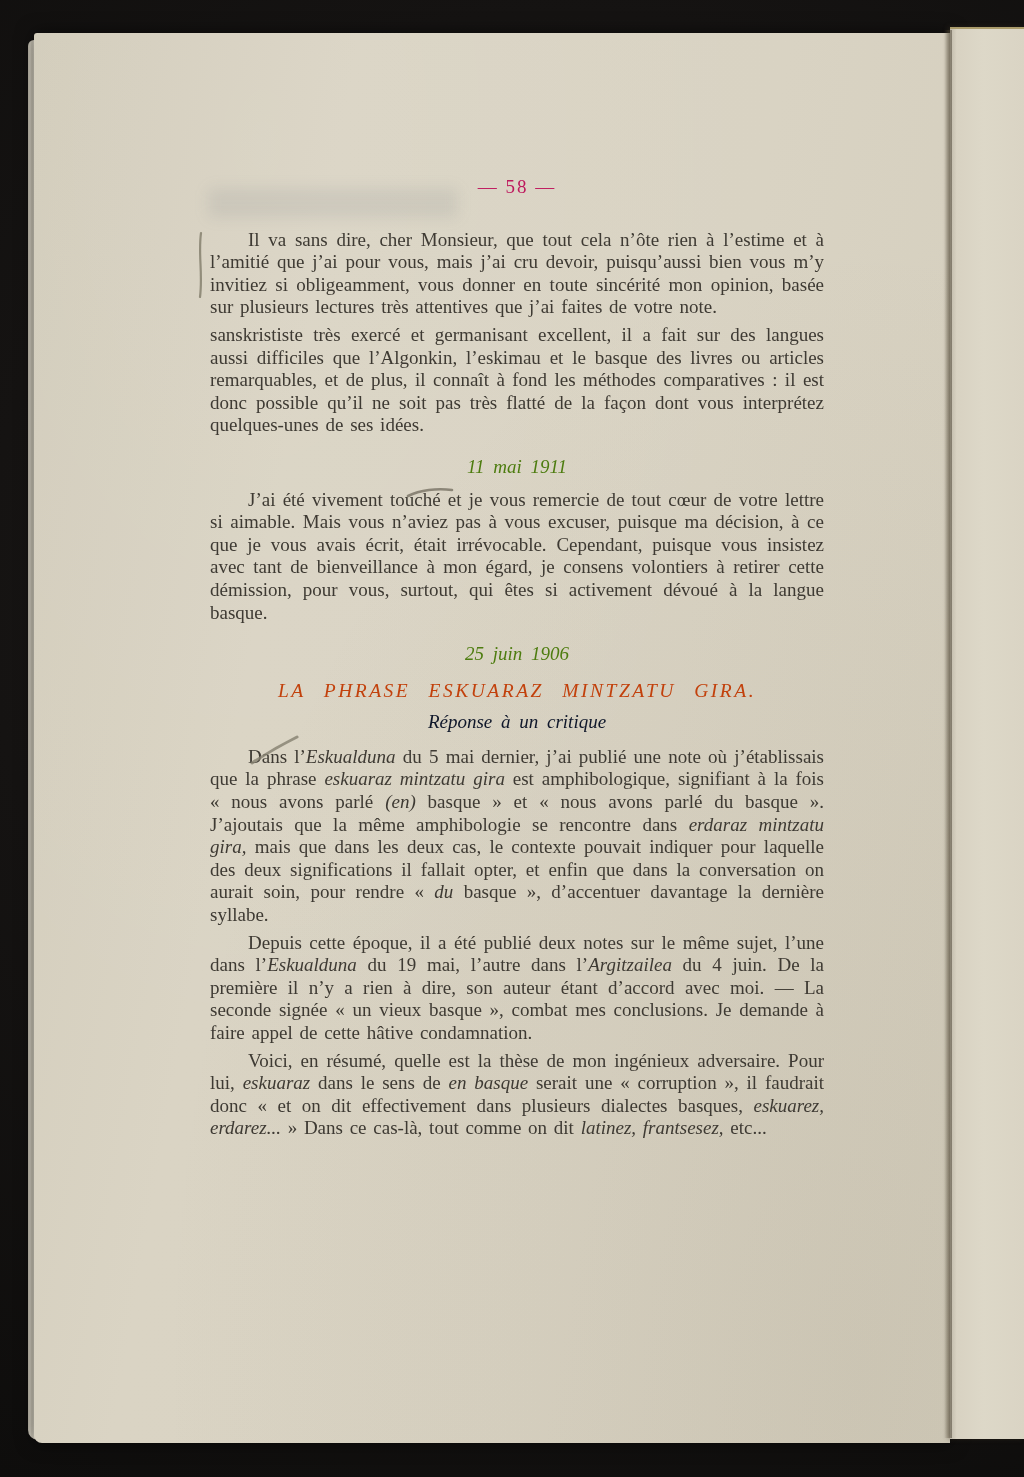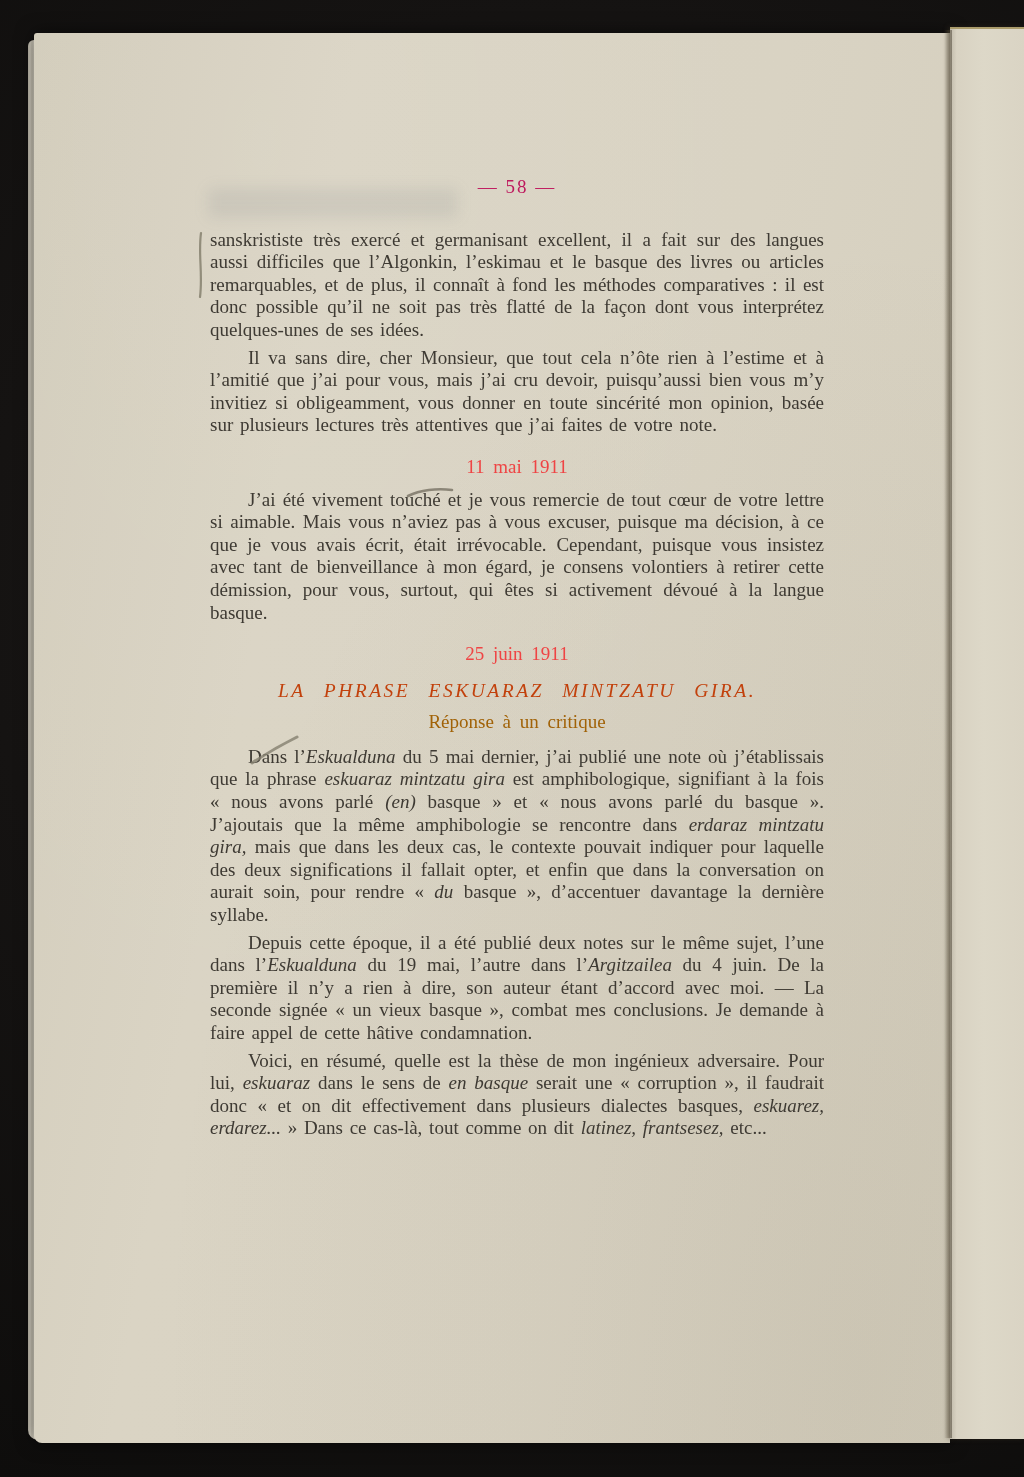--- a/index.html
+++ b/index.html
@@ -45,51 +45,51 @@
   .textblock{
     position:absolute;left:210px;top:176px;width:614px;
     color:#3e3a33;font-size:19px;line-height:22.6px;
   }
   .pageno{
     text-align:center;letter-spacing:2px;margin:0 0 30px 0;font-size:19px;color:#be185d;
   }
   .para{margin:0 0 5px 0;text-align:justify;word-spacing:2px;}
   .para.indent{text-indent:38px;}
   .h-date{
-    text-align:center;font-size:19px;
-    margin:19px 0 10px 0;word-spacing:4px;color:#ef4444;
+    text-align:center;font-style:italic;font-size:19px;
+    margin:19px 0 10px 0;word-spacing:4px;color:#4d7c0f;
   }
   .h-caps{
     text-align:center;font-style:italic;font-size:19.5px;
     letter-spacing:2.5px;word-spacing:11px;margin:14px 0 9px 0;color:#c2410c;
   }
   .h-sub{
-    text-align:center;font-size:19px;
-    word-spacing:4px;margin:0 0 12px 0;color:#a16207;
+    text-align:center;font-style:italic;font-size:19px;
+    word-spacing:4px;margin:0 0 12px 0;color:#0f172a;
   }
   .it{font-style:italic;margin-top:9px;}
   .pencil-svg{position:absolute;left:0;top:0;pointer-events:none;}
 </style>
 </head>
 <body>
 
 <div class="edge-stack"></div>
 <div class="page"></div>
 <div class="page-right"></div>
 <div class="crease"></div>
 <div class="ghost"></div>
 
 <div class="textblock">
   <div class="pageno">— 58 —</div>
   <div>
+      <p class="para indent"><span>Il va sans dire, cher Monsieur, que tout cela n’ôte rien à l’estime et à l’amitié que j’ai pour vous, mais j’ai cru devoir, puisqu’aussi bien vous m’y invitiez si obligeamment, vous donner en toute sincérité mon opinion, basée sur plusieurs lectures très attentives que j’ai faites de votre note.</span></p>
       <p class="para"><span>sanskrististe très exercé et germanisant excellent, il a fait sur des langues aussi difficiles que l’Algonkin, l’eskimau et le basque des livres ou articles remarquables, et de plus, il connaît à fond les méthodes comparatives : il est donc possible qu’il ne soit pas très flatté de la façon dont vous interprétez quelques-unes de ses idées.</span></p>
-      <p class="para indent"><span>Il va sans dire, cher Monsieur, que tout cela n’ôte rien à l’estime et à l’amitié que j’ai pour vous, mais j’ai cru devoir, puisqu’aussi bien vous m’y invitiez si obligeamment, vous donner en toute sincérité mon opinion, basée sur plusieurs lectures très attentives que j’ai faites de votre note.</span></p>
       <div class="h-date"><span>11 mai 1911</span></div>
       <p class="para indent"><span>J’ai été vivement touché et je vous remercie de tout cœur de votre lettre si aimable. Mais vous n’aviez pas à vous excuser, puisque ma décision, à ce que je vous avais écrit, était irrévocable. Cependant, puisque vous insistez avec tant de bienveillance à mon égard, je consens volontiers à retirer cette démission, pour vous, surtout, qui êtes si activement dévoué à la langue basque.</span></p>
-      <div class="h-date"><span>25 juin 1911</span></div>
+      <div class="h-date"><span>25 juin 1906</span></div>
       <div class="h-caps"><span>LA PHRASE ESKUARAZ MINTZATU GIRA.</span></div>
       <div class="h-sub"><span>Réponse à un critique</span></div>
       <p class="para indent"><span>Dans l’</span><span class="it">Eskualduna</span><span> du 5 mai dernier, j’ai publié une note où j’établissais que la phrase </span><span class="it">eskuaraz mintzatu gira</span><span> est amphibologique, signifiant à la fois « nous avons parlé </span><span class="it">(en)</span><span> basque » et « nous avons parlé du basque ». J’ajoutais que la même amphibologie se rencontre dans </span><span class="it">erdaraz mintzatu gira,</span><span> mais que dans les deux cas, le contexte pouvait indiquer pour laquelle des deux significations il fallait opter, et enfin que dans la conversation on aurait soin, pour rendre « </span><span class="it">du</span><span> basque », d’accentuer davantage la dernière syllabe.</span></p>
       <p class="para indent"><span>Depuis cette époque, il a été publié deux notes sur le même sujet, l’une dans l’</span><span class="it">Eskualduna</span><span> du 19 mai, l’autre dans l’</span><span class="it">Argitzailea</span><span> du 4 juin. De la première il n’y a rien à dire, son auteur étant d’accord avec moi. — La seconde signée « un vieux basque », combat mes conclusions. Je demande à faire appel de cette hâtive condamnation.</span></p>
       <p class="para indent"><span>Voici, en résumé, quelle est la thèse de mon ingénieux adversaire. Pour lui, </span><span class="it">eskuaraz</span><span> dans le sens de </span><span class="it">en basque</span><span> serait une « corruption », il faudrait donc « et on dit effectivement dans plusieurs dialectes basques, </span><span class="it">eskuarez, erdarez...</span><span> » Dans ce cas-là, tout comme on dit </span><span class="it">latinez, frantsesez,</span><span> etc...</span></p>
     </div>
 </div>
 
 <svg class="pencil-svg" width="1024" height="1477" viewBox="0 0 1024 1477">
   <path d="M 201 233 C 198 254, 203 274, 200 297" fill="none" stroke="#85806f" stroke-width="2.2" stroke-linecap="round" opacity="0.85"></path>

